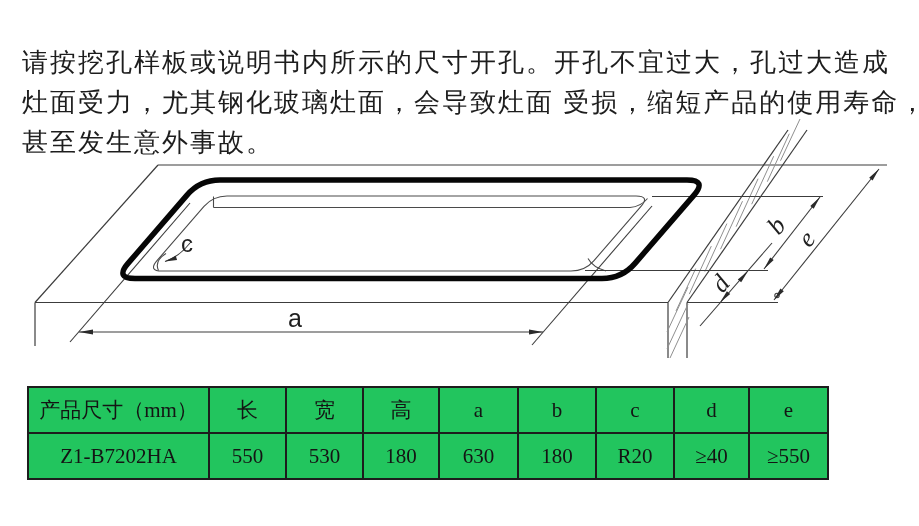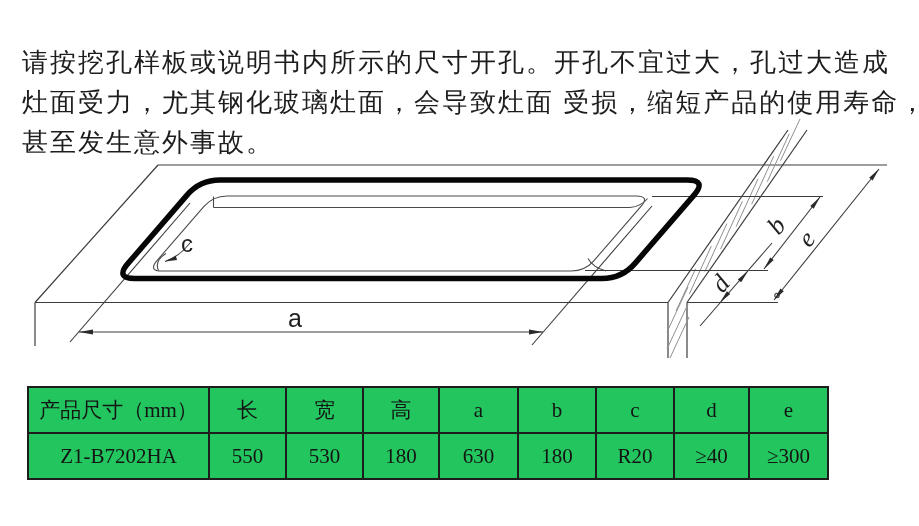--- a/index.html
+++ b/index.html
@@ -142,18 +142,18 @@
       </tr>
       <tr>
         <td>Z1-B7202HA</td>
         <td>550</td>
         <td>530</td>
         <td>180</td>
         <td>630</td>
         <td>180</td>
         <td>R20</td>
         <td>≥40</td>
-        <td>≥300</td>
+        <td>≥550</td>
       </tr>
     </tbody>
   </table>
 
 </div>
 
 </body></html>

